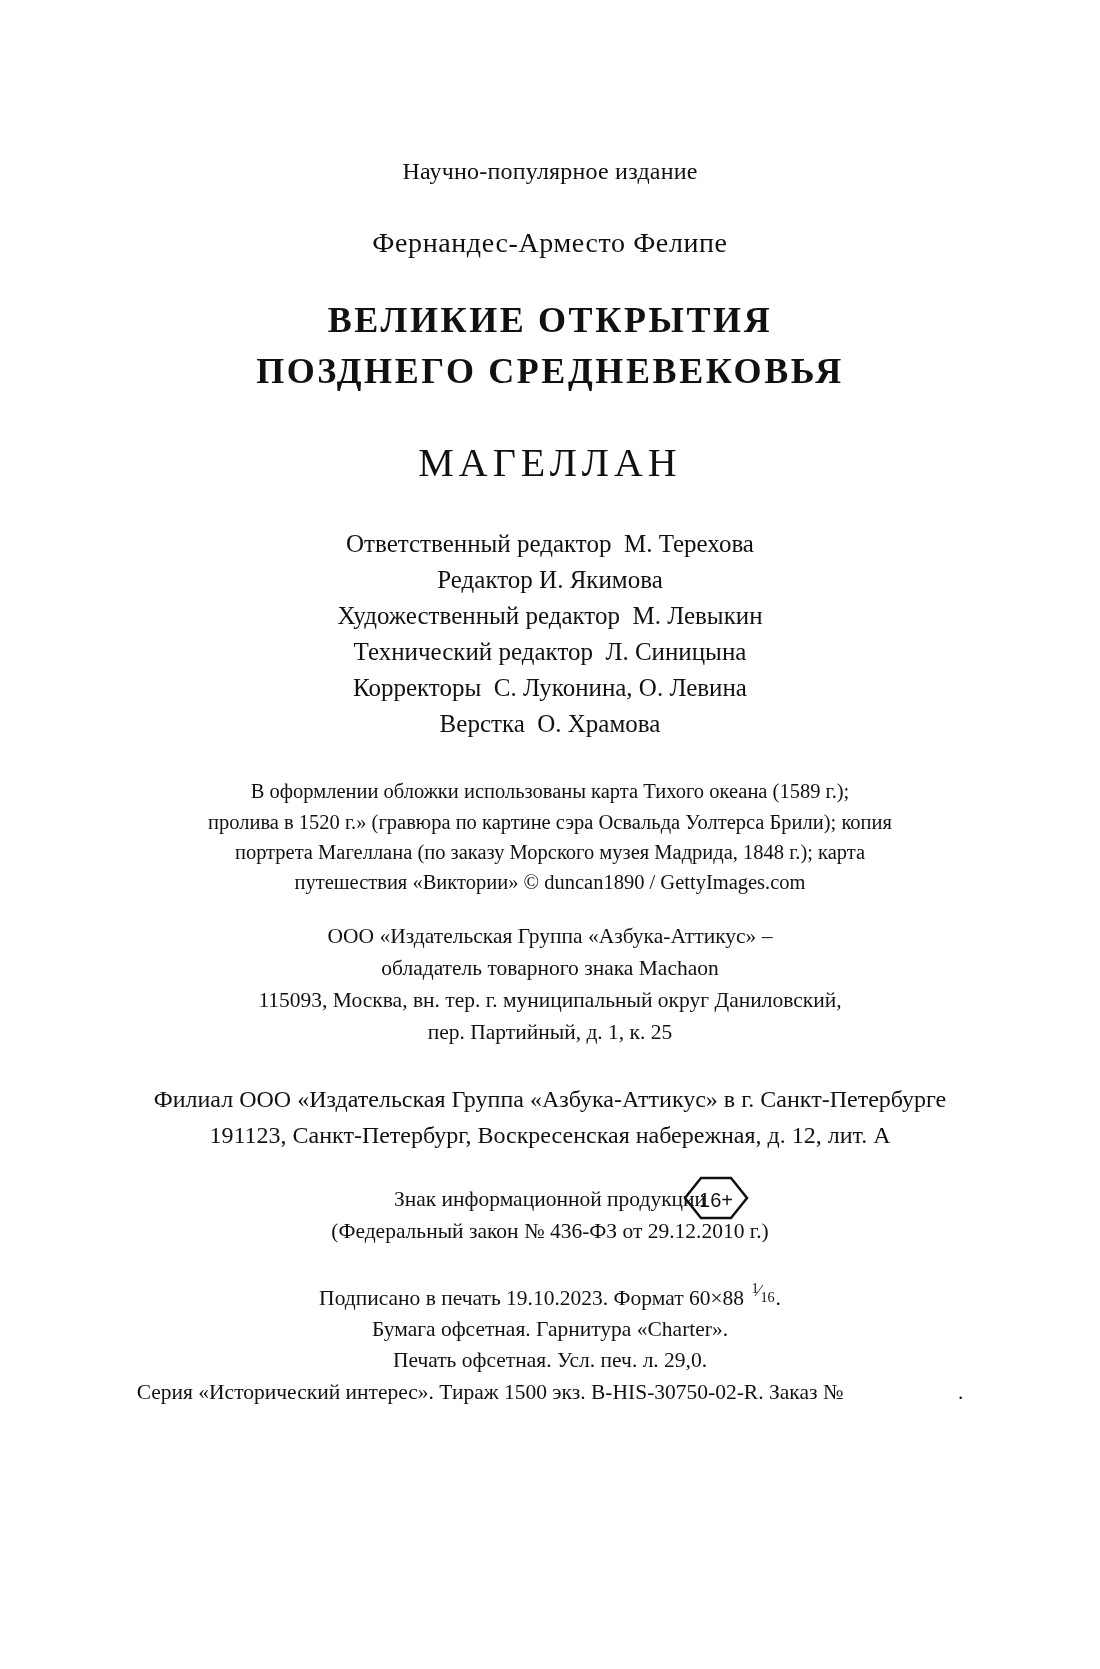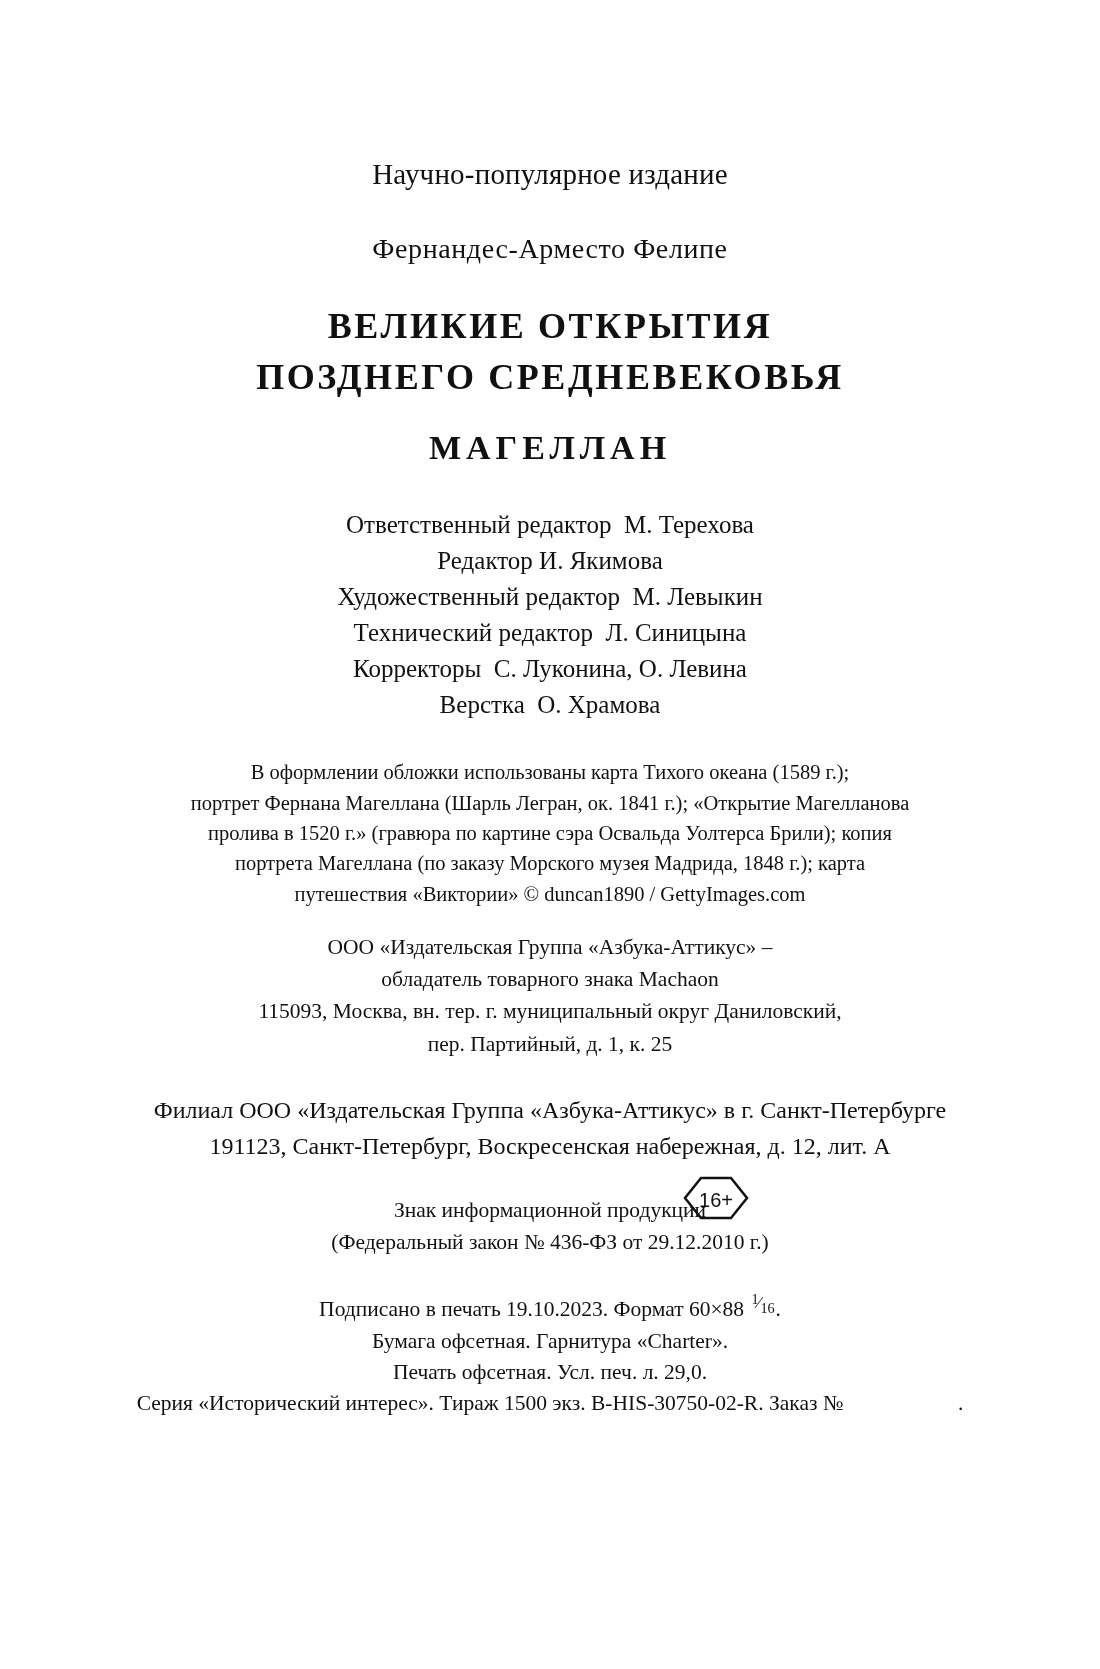--- a/index.html
+++ b/index.html
@@ -19,41 +19,41 @@
     width: 1100px;
     height: 1669px;
     box-sizing: border-box;
     padding: 0 95px;
     position: relative;
   }
   .center { text-align: center; }
 
   .series-line {
     margin-top: 158px;
-    font-size: 29px;
+    font-size: 24px;
     letter-spacing: 0.2px;
   }
   .author-line {
     margin-top: 42px;
     font-size: 28px;
     letter-spacing: 0.6px;
   }
   .title-block {
     margin-top: 36px;
   }
   .title-line {
     font-size: 36px;
     font-weight: 700;
     letter-spacing: 2.6px;
     line-height: 1.42;
   }
   .subtitle-line {
-    margin-top: 26px;
-    font-size: 34px;
-    font-weight: 700;
+    margin-top: 42px;
+    font-size: 40px;
+    font-weight: 400;
     letter-spacing: 5px;
   }
 
   .credits {
     margin-top: 40px;
     font-size: 25px;
     line-height: 1.44;
   }
   .credits .row { white-space: pre; }
 
@@ -145,21 +145,20 @@
     <div class="row">Ответственный редактор  М. Терехова</div>
     <div class="row">Редактор И. Якимова</div>
     <div class="row">Художественный редактор  М. Левыкин</div>
     <div class="row">Технический редактор  Л. Синицына</div>
     <div class="row">Корректоры  С. Луконина, О. Левина</div>
     <div class="row">Верстка  О. Храмова</div>
   </div>
 
   <div class="center cover-note">
     <div class="row">В оформлении обложки использованы карта Тихого океана (1589 г.);</div>
-    <div class="row">портрет Фернана Магеллана (Шарль Легран, ок. 1841 г.); «Открытие Магелланова</div>
     <div class="row">пролива в 1520 г.» (гравюра по картине сэра Освальда Уолтерса Брили); копия</div>
     <div class="row">портрета Магеллана (по заказу Морского музея Мадрида, 1848 г.); карта</div>
     <div class="row">путешествия «Виктории» © duncan1890 / GettyImages.com</div>
   </div>
 
   <div class="center publisher">
     <div class="row">ООО «Издательская Группа «Азбука-Аттикус» –</div>
     <div class="row">обладатель товарного знака Machaon</div>
     <div class="row">115093, Москва, вн. тер. г. муниципальный округ Даниловский,</div>
     <div class="row">пер. Партийный, д. 1, к. 25</div>

